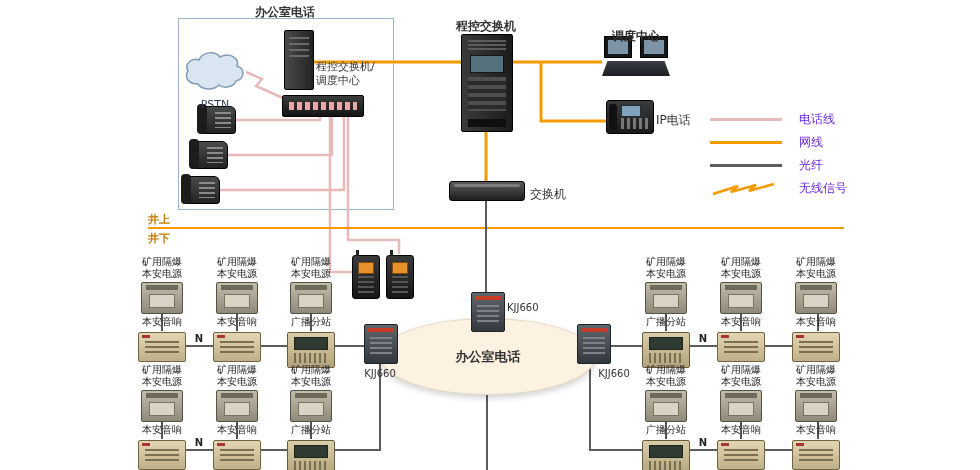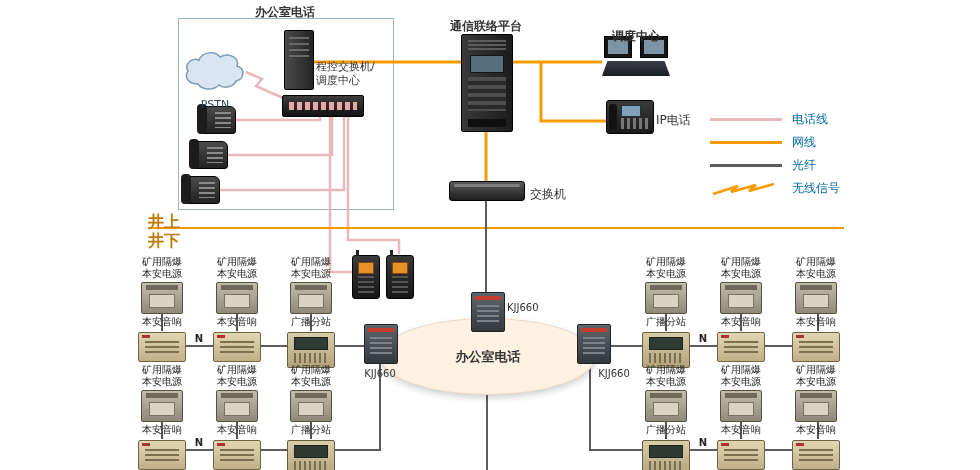--- a/index.html
+++ b/index.html
@@ -8,21 +8,21 @@
   #wires{position:absolute;left:0;top:0;z-index:1;pointer-events:none;}
   .ln-phone{stroke:var(--c-phone,#e9b8b8);stroke-width:2.5;fill:none;}
   .ln-net{stroke:var(--c-net,#f59b00);stroke-width:3;fill:none;}
   .ln-div{stroke:var(--c-net,#f59b00);stroke-width:2;fill:none;}
   .ln-fiber{stroke:var(--c-fiber,#5c5c5c);stroke-width:2;fill:none;}
   .ln-power{stroke:var(--c-power,#1a1a1a);stroke-width:1.5;fill:none;}
 
   .lbl{position:absolute;z-index:3;font-size:12px;color:#333;white-space:nowrap;}
   .lbl.b{font-weight:bold;}
   .ctr{text-align:center;}
-  .bound{font-size:16px;color:var(--c-bound,#c07a00);font-weight:bold;}
+  .bound{font-size:11px;color:var(--c-bound,#c07a00);font-weight:bold;}
 
   .office-box{position:absolute;left:178px;top:18px;width:214px;height:190px;
               border:1px solid #9ab4cc;z-index:0;background:transparent;}
 
   
   .devabs{position:absolute;z-index:2;}
   .tower{width:28px;height:58px;background:linear-gradient(90deg,#4a4a4a,#242424);
          border:1px solid #000;border-radius:2px;}
   .tw-slots{position:absolute;top:6px;left:4px;right:4px;height:22px;
             background:repeating-linear-gradient(180deg,#6a6a6a 0 2px,transparent 2px 6px);}
@@ -102,21 +102,21 @@
 
   
   .legend{position:absolute;left:710px;top:108px;z-index:2;}
   .leg-row{display:flex;align-items:center;height:23px;}
   .leg-line{width:72px;height:3px;}
   .leg-phone{background:var(--c-phone,#e9b8b8);}
   .leg-net{background:var(--c-net,#f59b00);}
   .leg-power{background:var(--c-power,#1a1a1a);}
   .leg-fiber{background:var(--c-fiber,#5c5c5c);}
   .leg-bolt{color:var(--c-wireless,#f59b00);}
-  .leg-label{margin-left:10px;font-size:12px;color:#0369a1;}
+  .leg-label{margin-left:17px;font-size:12px;color:#6d28d9;}
 
   .pstn-label{position:absolute;z-index:3;font-size:11px;color:#345;margin-top:36px;}
 </style>
 </head>
 <body>
 
 <div class="canvas">
 
   <div class="office-box"></div>
   <div class="lbl b ctr" style="left:178px;top:4px;width:214px;">办公室电话</div>
@@ -180,21 +180,21 @@
     </div>
   <div class="devabs ophone" style="left:190px;top:141px;">
     <i class="op-handset"></i>
       <i class="op-keys"></i>
     </div>
   <div class="devabs ophone" style="left:182px;top:176px;">
     <i class="op-handset"></i>
       <i class="op-keys"></i>
     </div>
 
-  <div class="lbl b ctr" style="left:433px;top:18px;width:106px;">通信联络平台</div>
+  <div class="lbl b ctr" style="left:433px;top:18px;width:106px;">程控交换机</div>
   <div class="devabs rack" style="left:461px;top:34px;">
     <i class="rk-top"></i>
     <i class="rk-screen"></i>
     <i class="rk-mid"></i>
     <i class="rk-base"></i>
   </div>
 
   <div class="lbl b ctr" style="left:602px;top:28px;width:68px;">调度中心</div>
   <div class="devabs console" style="left:602px;top:36px;">
     <span class="cs-mon m1">

